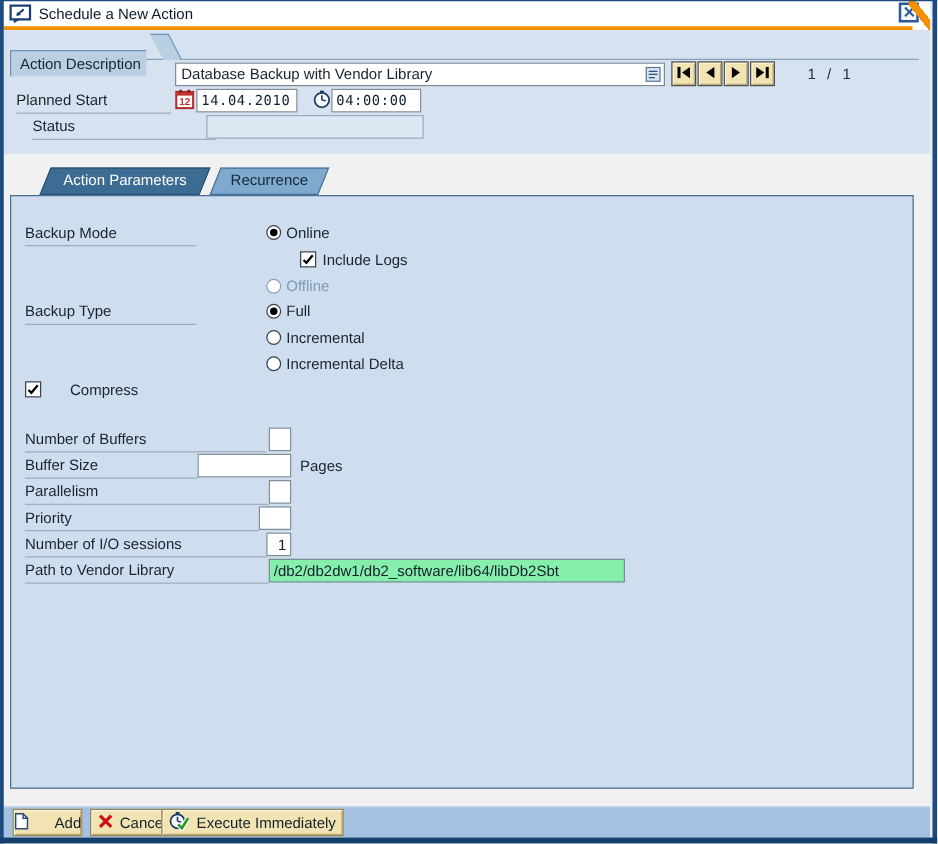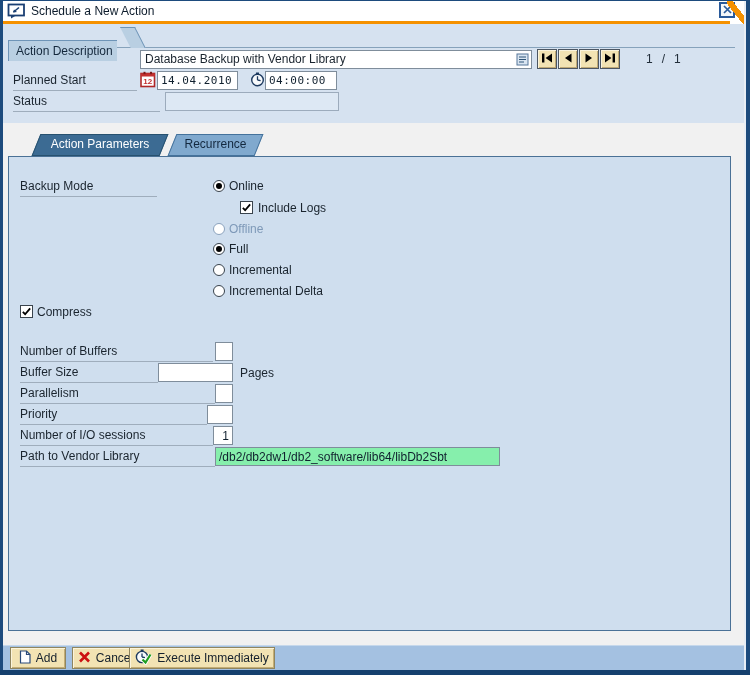--- a/index.html
+++ b/index.html
@@ -180,21 +180,21 @@
   <input class="field mono" style="left: 157px; top: 71px; width: 81px;" value="14.04.2010">
   <span class="lbl" style="left:250px; top:72px;">
     <svg width="15" height="15" viewBox="0 0 15 15">
       <rect x="6" y="0.5" width="3" height="2" fill="#1d3a5f"></rect>
       <circle cx="7.5" cy="8" r="5.8" fill="#f8fafc" stroke="#1d3a5f" stroke-width="1.4"></circle>
       <path d="M7.5 8 L7.5 4.2 M7.5 8 L10.6 8.6" stroke="#1d3a5f" stroke-width="1.3" fill="none"></path>
     </svg>
   </span>
   <input class="field mono" style="left: 265px; top: 71px; width: 72px;" value="04:00:00">
 
-  <div class="ulbl" style="left:13px; top:93px; width:147px;">Status</div>
+  <div class="ulbl" style="left:26px; top:93px; width:147px;">Status</div>
   <input class="field disabled" style="left: 165px; top: 92px; width: 174px;" readonly="" value="">
 
   <div class="tab active" style="left:36px; width:128px;">
     <span class="tab-bg"></span>
     <span class="tab-text">Action Parameters</span>
   </div>
   <div class="tab inactive" style="left:172px; width:87px;">
     <span class="tab-bg"></span>
     <span class="tab-text">Recurrence</span>
   </div>
@@ -205,33 +205,34 @@
   <span class="opt-label" style="left:229px; top:179px; z-index:2;">Online</span>
   <span class="cb" style="left:240px; top:201px; z-index:2;">
     <svg width="11" height="11" viewBox="0 0 12 12">
         <polyline points="2,6.5 4.5,9 10,2.5" fill="none" stroke="#000" stroke-width="2"></polyline>
       </svg>
   </span>
   <span class="opt-label" style="left:258px; top:201px; z-index:2;">Include Logs</span>
   <span class="radio disabled" style="left:213px; top:223px; z-index:2;"></span>
   <span class="opt-label disabled" style="left:229px; top:222px; z-index:2;">Offline</span>
 
+  <div class="ulbl" style="left:20px; top:241px; width:137px; z-index:2;">Backup Type</div>
   <span class="radio checked" style="left:213px; top:243px; z-index:2;"></span>
   <span class="opt-label" style="left:229px; top:242px; z-index:2;">Full</span>
   <span class="radio" style="left:213px; top:264px; z-index:2;"></span>
   <span class="opt-label" style="left:229px; top:263px; z-index:2;">Incremental</span>
   <span class="radio" style="left:213px; top:285px; z-index:2;"></span>
   <span class="opt-label" style="left:229px; top:284px; z-index:2;">Incremental Delta</span>
 
   <span class="cb" style="left:20px; top:305px; z-index:2;">
     <svg width="11" height="11" viewBox="0 0 12 12">
         <polyline points="2,6.5 4.5,9 10,2.5" fill="none" stroke="#000" stroke-width="2"></polyline>
       </svg>
   </span>
-  <span class="opt-label" style="left:37px; top:305px; z-index:2;text-align:right;">Compress</span>
+  <span class="opt-label" style="left:56px; top:305px; z-index:2;text-align:right;">Compress</span>
 
   <div class="ulbl" style="left:20px; top:343px; width:193px; z-index:2;">Number of Buffers</div>
   <input class="field" style="left: 215px; top: 342px; width: 18px; z-index: 2;" value="">
 
   <div class="ulbl" style="left:20px; top:364px; width:138px; z-index:2;">Buffer Size</div>
   <input class="field" style="left: 158px; top: 363px; width: 75px; z-index: 2;" value="">
   <span class="lbl" style="left:240px; top:366px; z-index:2;">Pages</span>
 
   <div class="ulbl" style="left:20px; top:385px; width:195px; z-index:2;">Parallelism</div>
   <input class="field" style="left: 215px; top: 384px; width: 18px; z-index: 2;" value="">
@@ -239,21 +240,21 @@
   <div class="ulbl" style="left:20px; top:406px; width:187px; z-index:2;">Priority</div>
   <input class="field" style="left: 207px; top: 405px; width: 26px; z-index: 2;" value="">
 
   <div class="ulbl" style="left:20px; top:427px; width:193px; z-index:2;">Number of I/O sessions</div>
   <input class="field" style="left: 213px; top: 426px; width: 20px; text-align: right; z-index: 2;" value="1">
 
   <div class="ulbl" style="left:20px; top:448px; width:195px; z-index:2;">Path to Vendor Library</div>
   <input class="field hl" style="left: 215px; top: 447px; width: 285px; z-index: 2;" value="/db2/db2dw1/db2_software/lib64/libDb2Sbt">
 
   <div class="footer-bar"></div>
-  <div class="fbtn" style="left:10px; width:56px;">
+  <div class="fbtn" style="left:10px; width:56px;justify-content:space-between;">
     <span>
       <svg width="12" height="14" viewBox="0 0 12 14">
         <path d="M1.5 1 h6 l3.5 3.5 V13 H1.5 Z" fill="#ffffff" stroke="#2a4a7a" stroke-width="1.2"></path>
         <path d="M7.5 1 v3.5 H11" fill="none" stroke="#2a4a7a" stroke-width="1.2"></path>
       </svg>
     </span>
     <span>Add</span>
   </div>
   <div class="fbtn" style="left:72px; width:67px;">
     <span>

